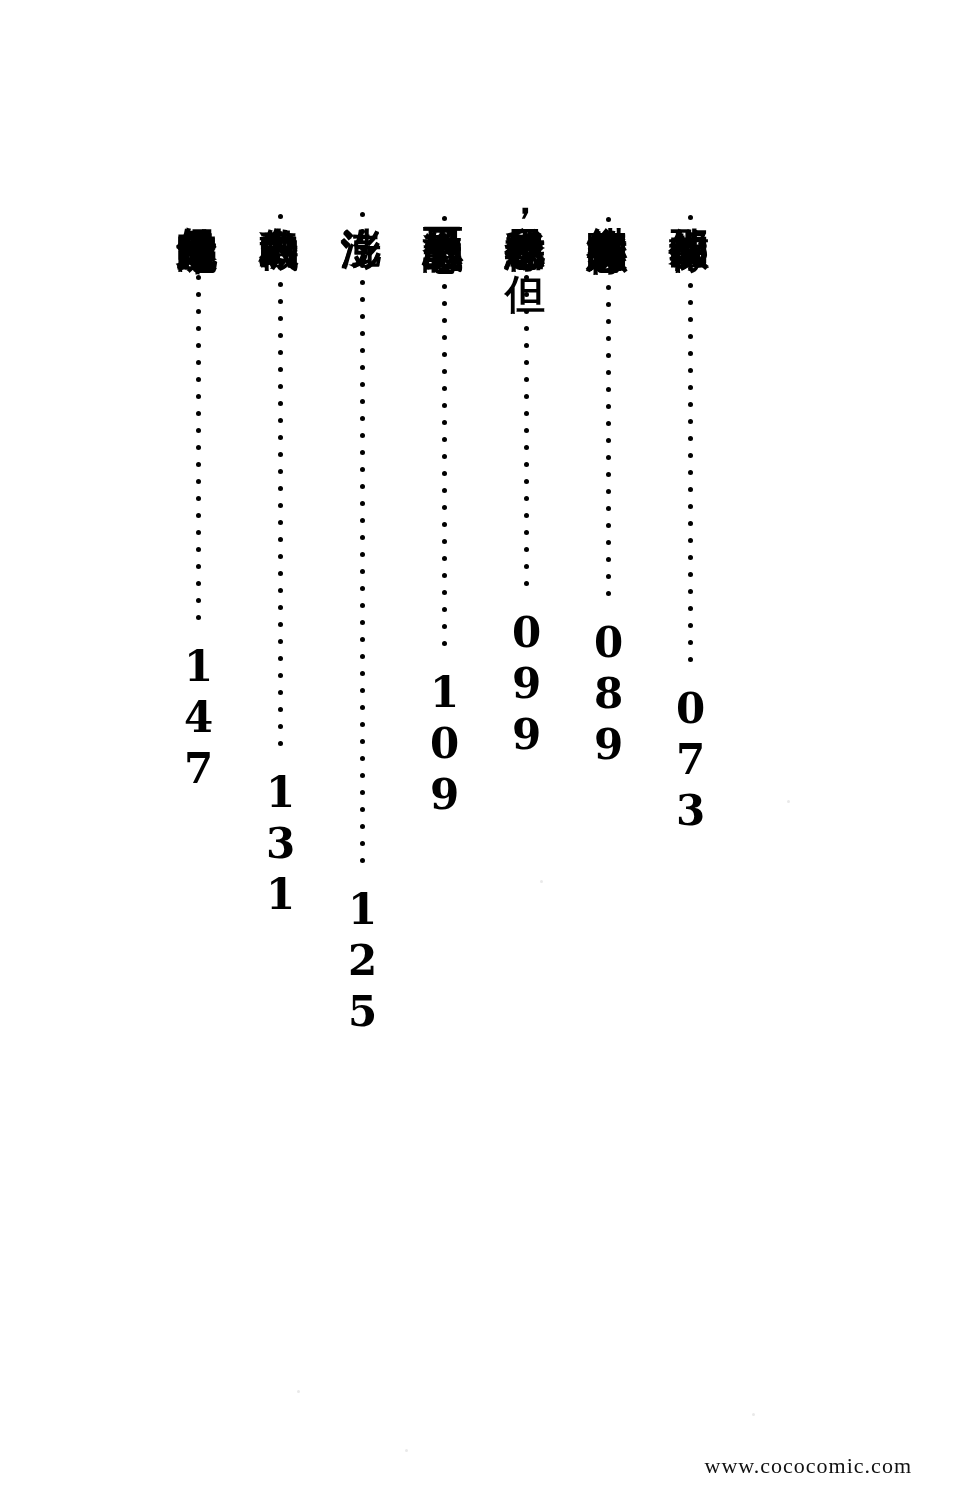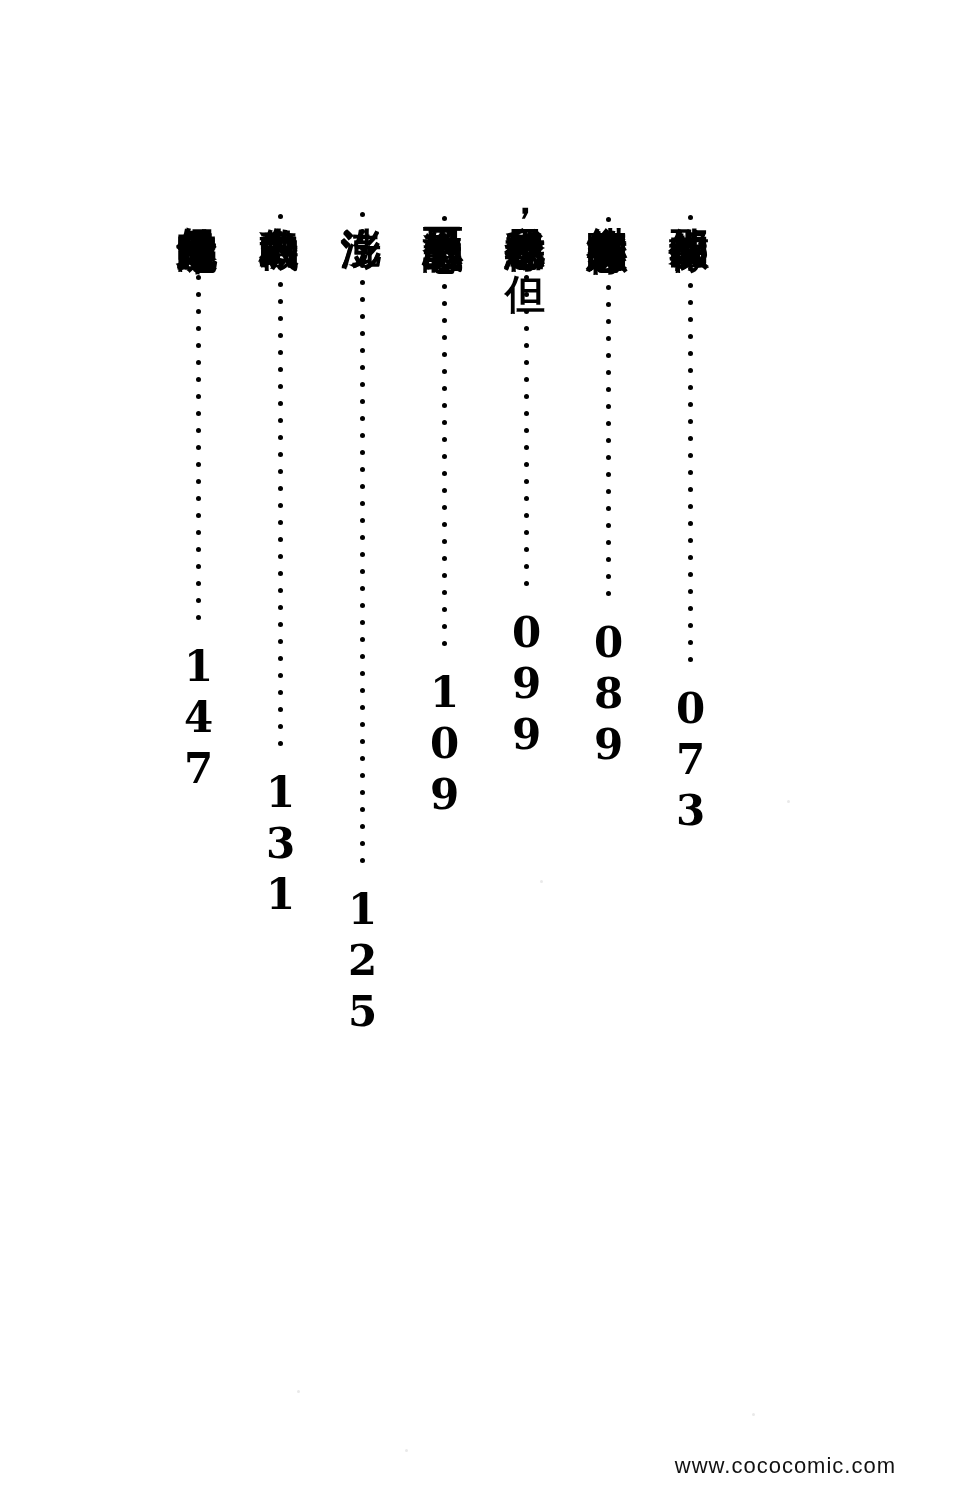--- a/index.html
+++ b/index.html
@@ -78,23 +78,23 @@
   .col0 { right: 238px; }
   .col1 { right: 320px; }
   .col2 { right: 402px; }
   .col3 { right: 484px; }
   .col4 { right: 566px; }
   .col5 { right: 648px; }
   .col6 { right: 730px; }
 
   #watermark {
     position: absolute;
-    right: 64px;
+    right: 48px;
     bottom: 22px;
-    font-family: Liberation Sans, sans-serif;
+    font-family: Liberation Serif, serif;
     font-size: 22px;
     letter-spacing: 1px;
     color: #111111;
   }
 
   
   .speck {
     position: absolute;
     width: 3px;
     height: 3px;

